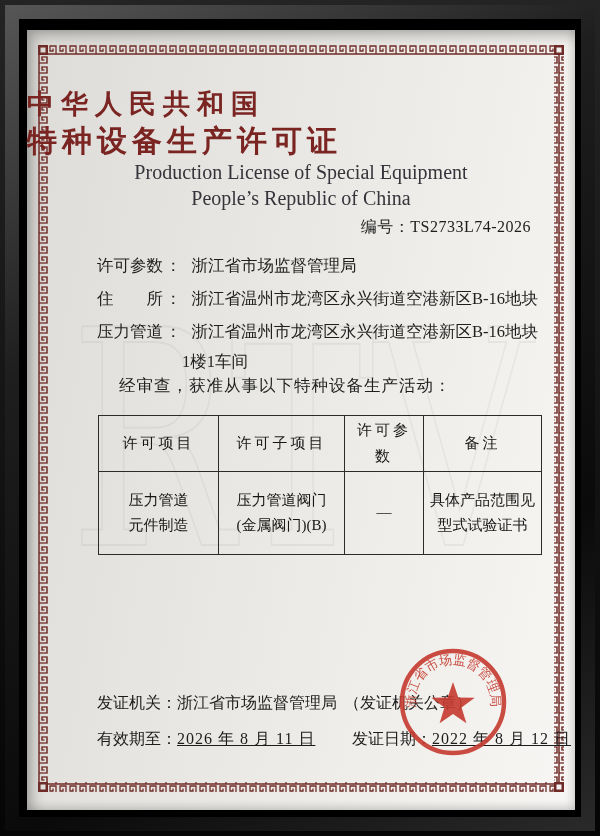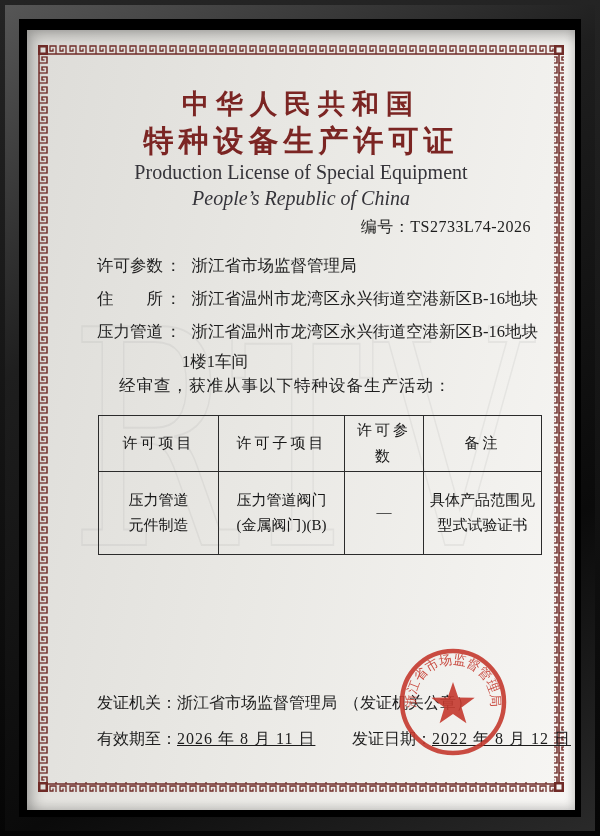--- a/index.html
+++ b/index.html
@@ -14,26 +14,26 @@
   .frame-lip{position:absolute;inset:19px;background:#000;}
   
   .paper{
     position:absolute;left:27px;top:30px;width:548px;height:780px;
     background:linear-gradient(100deg,#dddcd8 0%,#e9e8e4 45%,#f2f1ee 80%,#f7f6f4 100%);
     box-shadow:inset 5px 5px 14px rgba(0,0,0,.28), inset -2px -3px 10px rgba(0,0,0,.12);
   }
   .border-svg{position:absolute;left:11px;top:15px;}
   .watermark-svg{position:absolute;left:35px;top:185px;opacity:.45;pointer-events:none;}
   
-  .title-cn{position:absolute;left:0;width:548px;text-align:center;color:#7b2523;font-weight:bold;}
+  .title-cn{position:absolute;left:0;width:548px;text-align:left;color:#7b2523;font-weight:bold;}
   .title-cn1{top:56px;font-size:27px;letter-spacing:7px;}
   .title-cn2{top:91px;font-size:30px;letter-spacing:5px;}
   .title-en{position:absolute;left:0;width:548px;text-align:center;color:#35343a;font-size:20px;}
   .title-en1{top:131px;}
-  .title-en2{top:157px;font-style:italic;}
+  .title-en2{top:157px;}
   .license-no{position:absolute;top:187px;right:44px;font-size:16px;color:#1d1d1d;letter-spacing:.5px;}
   
   .field{position:absolute;left:70px;font-size:16.5px;color:#1f1f1f;white-space:nowrap;}
   .field .lbl{display:inline-block;width:68px;}
   .field .colon{margin-right:10px;}
   .f-company{top:225px;}
   .f-residence{top:258px;}
   .f-address{top:291px;}
   .f-address2{top:321px;left:155px;}
   .f-approval{top:345px;left:92px;letter-spacing:1px;text-align:center;}

